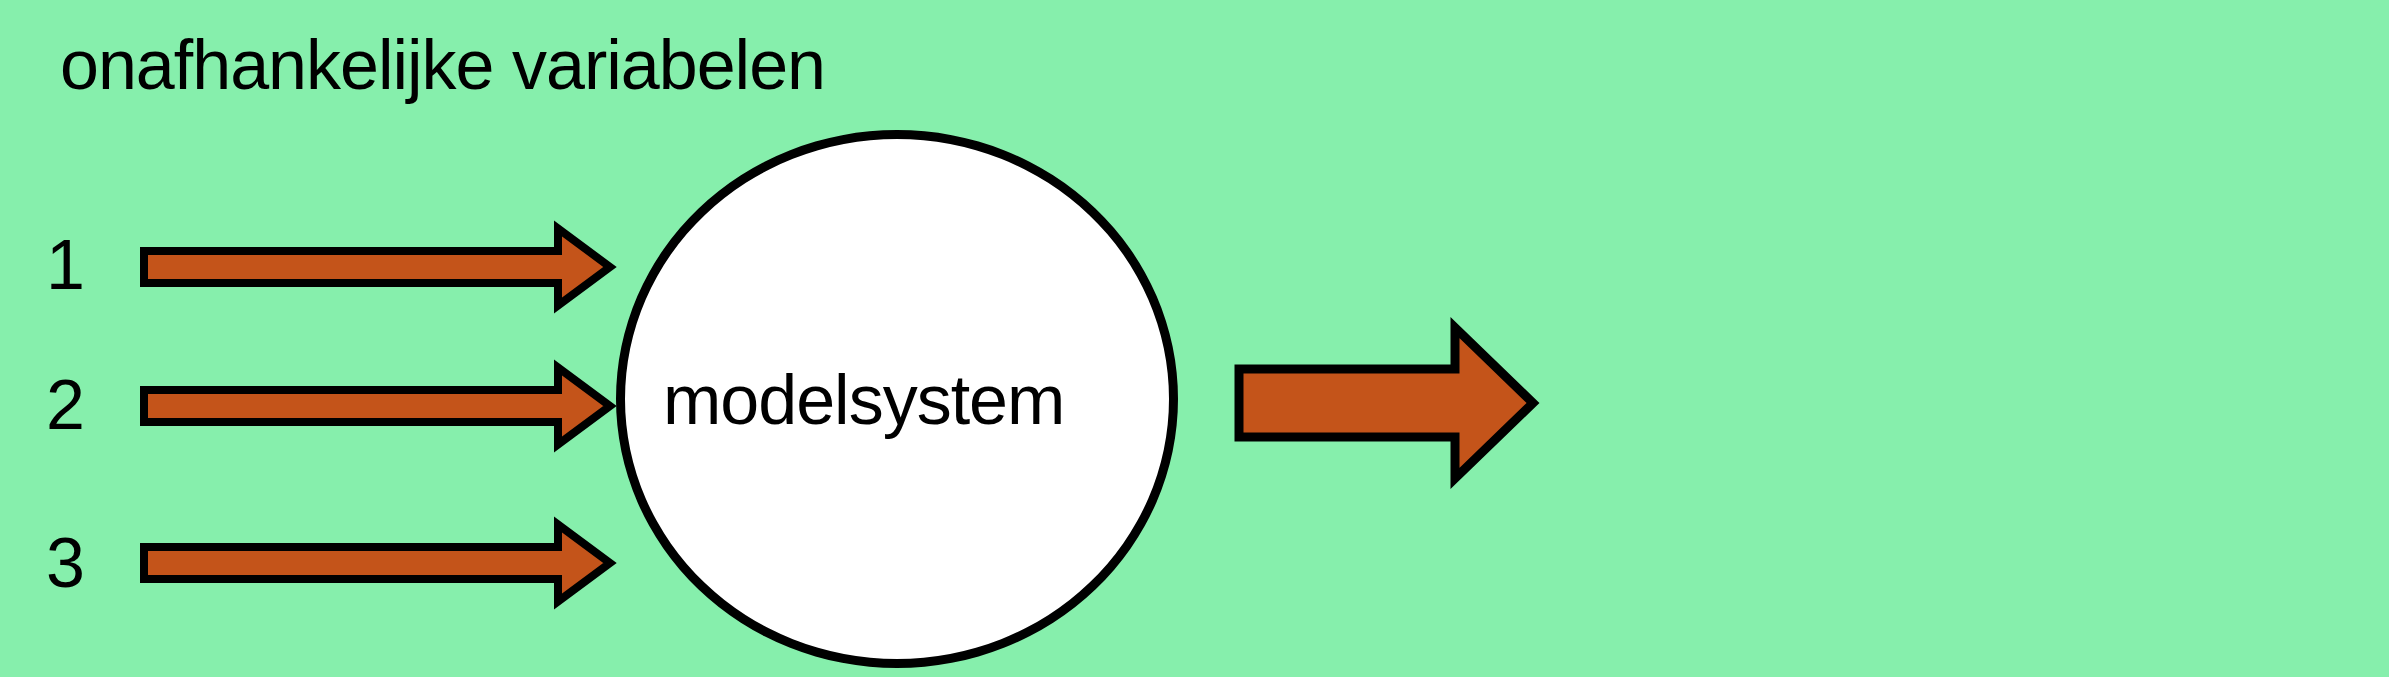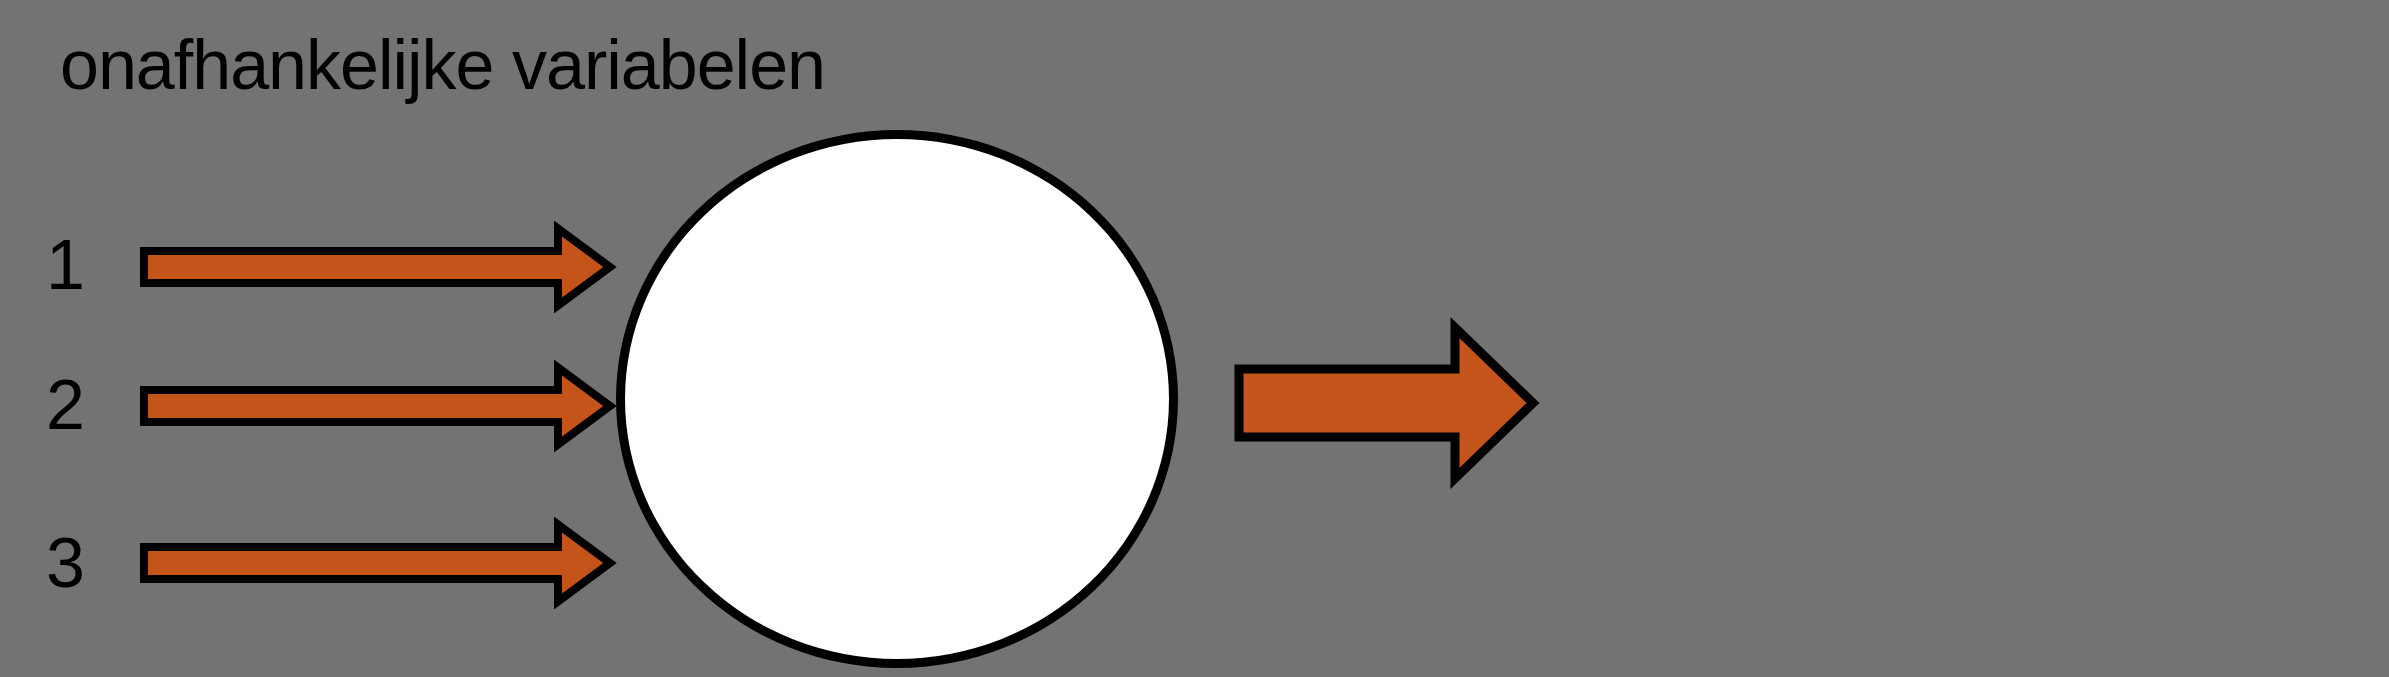--- a/index.html
+++ b/index.html
@@ -1,19 +1,19 @@
 <!DOCTYPE html>
 <html><head>
 <meta charset="utf-8">
 <style>
   html, body { margin:0; padding:0; background:#ffffff; }
   .canvas {
     position:relative;
     width:2389px; height:677px;
-    background:#737373;
+    background:#86efac;
     font-family:"Liberation Sans", sans-serif;
     color:#000000;
     overflow:hidden;
   }
   .txt {
     position:absolute;
     font-size:70px;
     line-height:70px;
     letter-spacing:-1px;
     white-space:nowrap;
@@ -67,19 +67,20 @@
   <svg class="arrow-svg arrow-in-2" width="480" height="88" viewBox="0 0 480 88">
     <polygon points="6,28 420,28 420,5.5 472,44 420,82.5 420,60 6,60" stroke-width="8" fill="#C4541A"></polygon>
   </svg>
 
   <svg class="arrow-svg arrow-in-3" width="480" height="88" viewBox="0 0 480 88">
     <polygon points="6,28 420,28 420,5.5 472,44 420,82.5 420,60 6,60" stroke-width="8" fill="#C4541A"></polygon>
   </svg>
 
   <div class="model-circle"></div>
 
+  <div class="txt node-label">modelsystem</div>
 
   <svg class="arrow-svg arrow-out" width="310" height="166" viewBox="0 0 310 166">
     <polygon points="6,49 222,49 222,7.5 300,83 222,158.5 222,117 6,117" stroke-width="9" fill="#C4541A"></polygon>
   </svg>
 
 
 </div>
 
 </body></html>

